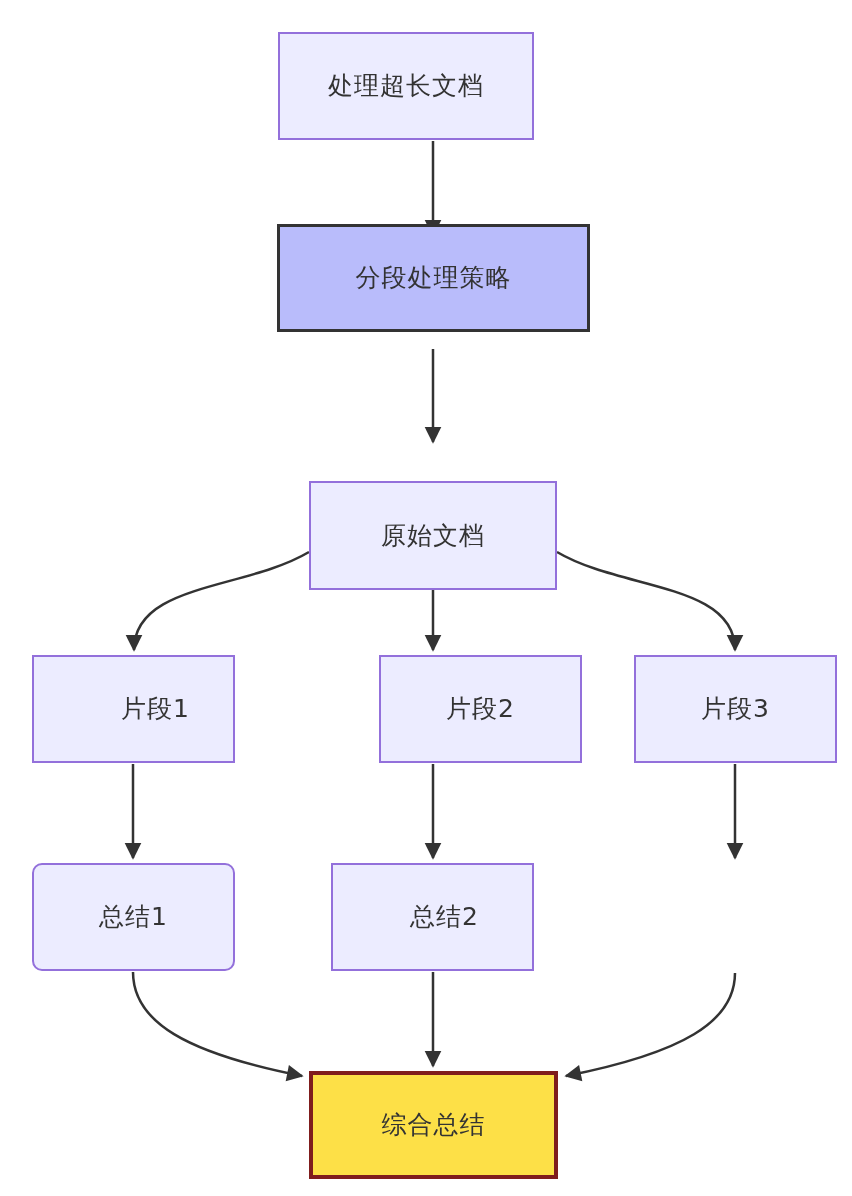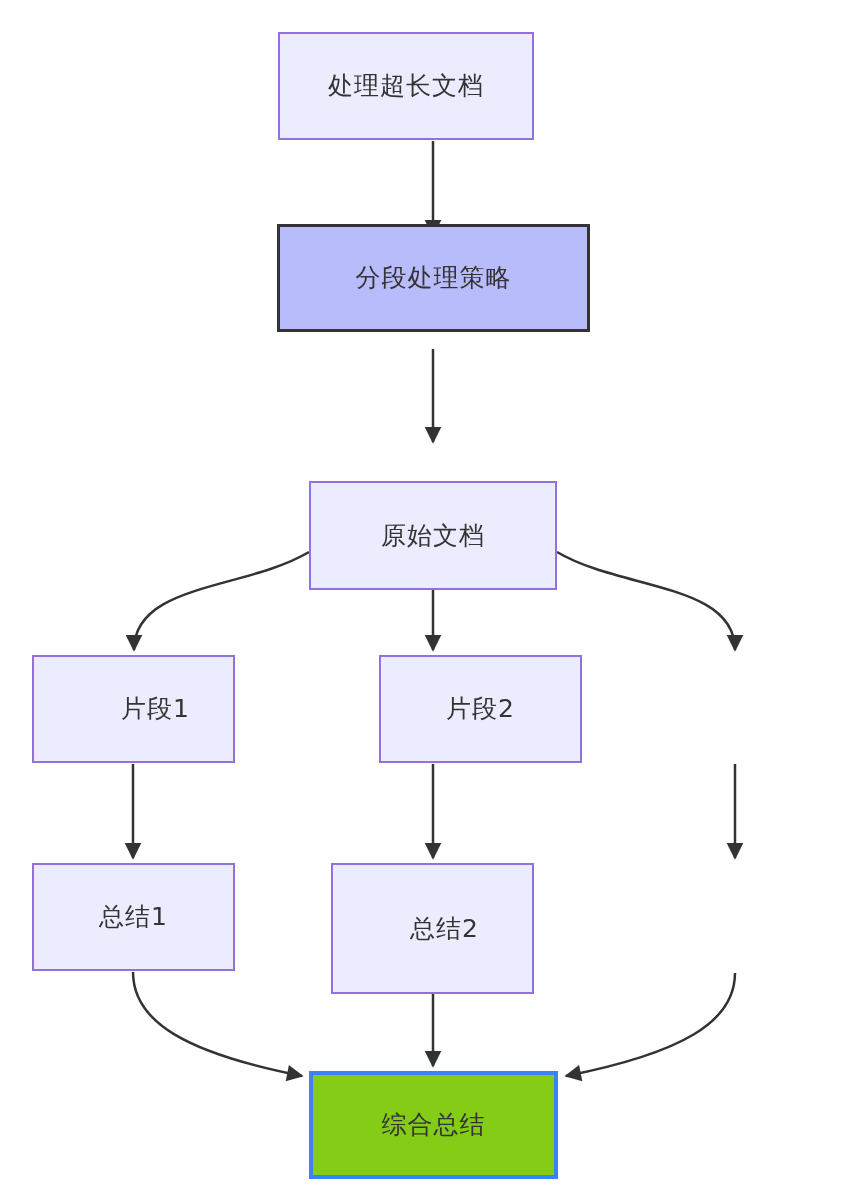--- a/index.html
+++ b/index.html
@@ -39,22 +39,22 @@
     font-size: 25px;
     line-height: 1.2;
     text-align: center;
     letter-spacing: 1px;
   }
   .node.emphasis-purple {
     background: #B9BCFB;
     border: 3.5px solid #333333;
   }
   .node.emphasis-green {
-    background: #84cc16;
-    border: 4px solid #3b82f6;
+    background: #fde047;
+    border: 4px solid #7f1d1d;
   }
 </style>
 </head>
 <body>
 
 <div class="canvas">
 
   <svg class="edges" viewBox="0 0 852 1196" xmlns="http://www.w3.org/2000/svg">
     <defs>
       <marker id="arrowhead" viewBox="0 0 12 12" refX="10" refY="6" markerWidth="20" markerHeight="20" markerUnits="userSpaceOnUse" orient="auto">
@@ -87,26 +87,29 @@
   </div>
 
   <div class="node" style="left:32px; top:655px; width:203px; height:108px;padding-left:44px;">
     <span>片段1</span>
   </div>
 
   <div class="node" style="left:331px; top:655px; width:203px; height:108px;margin-left:48px;">
     <span>片段2</span>
   </div>
 
+  <div class="node" style="left:634px; top:655px; width:203px; height:108px;">
+    <span>片段3</span>
+  </div>
 
-  <div class="node" style="left:32px; top:863px; width:203px; height:108px;">
+  <div class="node" style="left:32px; top:863px; width:203px; height:108px;border-radius:10px;">
     <span>总结1</span>
   </div>
 
-  <div class="node" style="left:331px; top:863px; width:203px; height:131px;padding-left:24px;">
+  <div class="node" style="left:331px; top:863px; width:203px; height:108px;padding-left:24px;">
     <span>总结2</span>
   </div>
 
 
   <div class="node emphasis-green" style="left:309px; top:1071px; width:249px; height:108px;">
     <span>综合总结</span>
   </div>
 
 </div>
 

